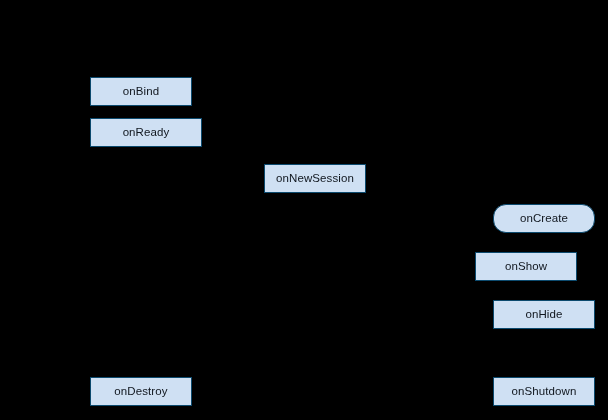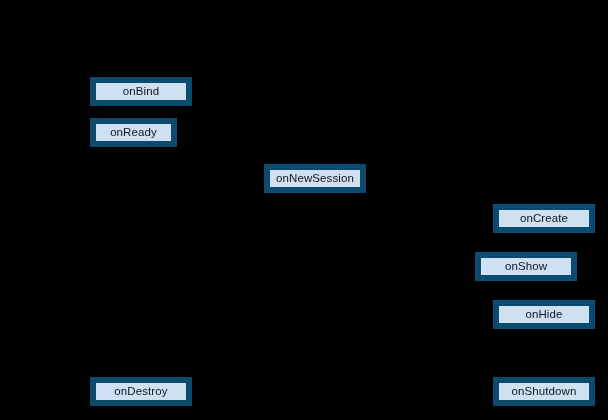--- a/index.html
+++ b/index.html
@@ -15,21 +15,21 @@
     position: relative;
     width: 608px;
     height: 420px;
     background: #000000;
     overflow: hidden;
   }
   .node {
     position: absolute;
     box-sizing: border-box;
     background: #cfe0f3;
-    border: 6px solid #0c4a6e;
+    border: 1px solid #0c4a6e;
     color: #10161e;
     font-size: 11.5px;
     font-family: "Liberation Sans", sans-serif;
     line-height: 1;
     display: flex;
     align-items: center;
     justify-content: center;
     text-align: center;
     letter-spacing: 0.1px;
     white-space: nowrap;
@@ -58,29 +58,29 @@
       <path d="M544,233 L544,252"></path>
       <path d="M544,281 L544,300"></path>
       <path d="M544,329 L544,377"></path>
     </g>
   </svg>
 
   <div class="node" style="left:90px; top:77px; width:102px; height:29px;">
     <span>onBind</span>
   </div>
 
-  <div class="node" style="left:90px; top:118px; width:87px; height:29px;">
+  <div class="node" style="left:90px; top:118px; width:112px; height:29px;">
     <span>onReady</span>
   </div>
 
   <div class="node" style="left:264px; top:164px; width:102px; height:29px;">
     <span>onNewSession</span>
   </div>
 
-  <div class="node" style="left:493px; top:204px; width:102px; height:29px;">
+  <div class="node" style="left:493px; top:204px; width:102px; height:29px;border-radius:13px;">
     <span>onCreate</span>
   </div>
 
   <div class="node" style="left:468px; top:252px; width:102px; height:29px;margin-left:7px;">
     <span>onShow</span>
   </div>
 
   <div class="node" style="left:493px; top:300px; width:102px; height:29px;text-align:right;">
     <span>onHide</span>
   </div>

